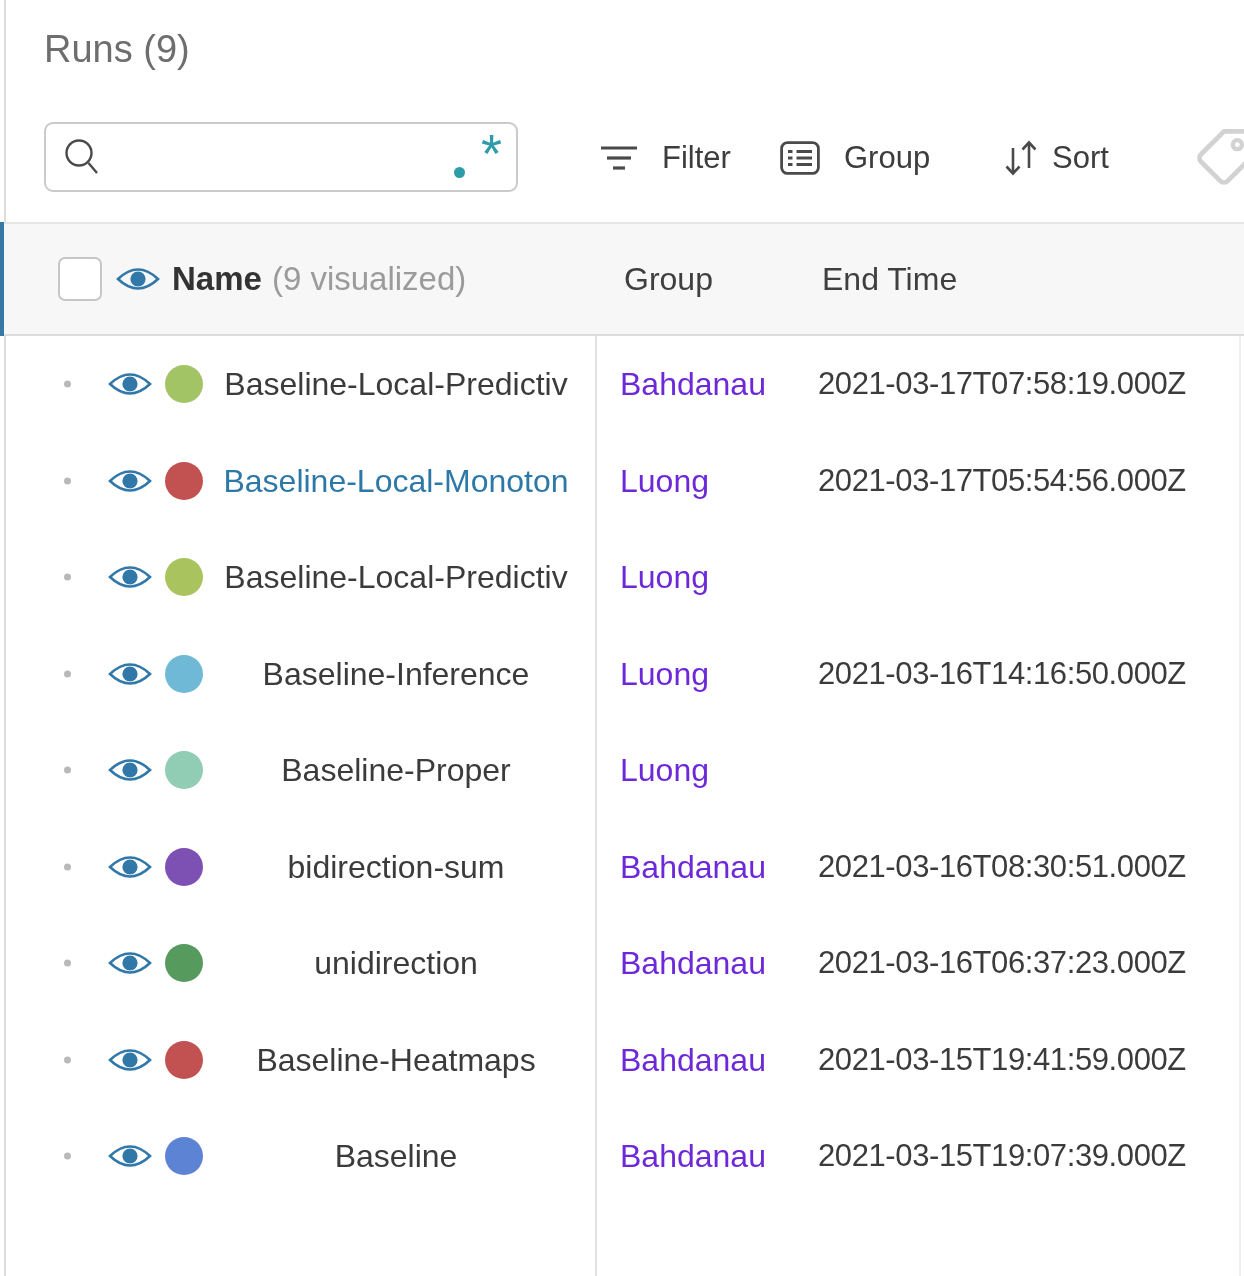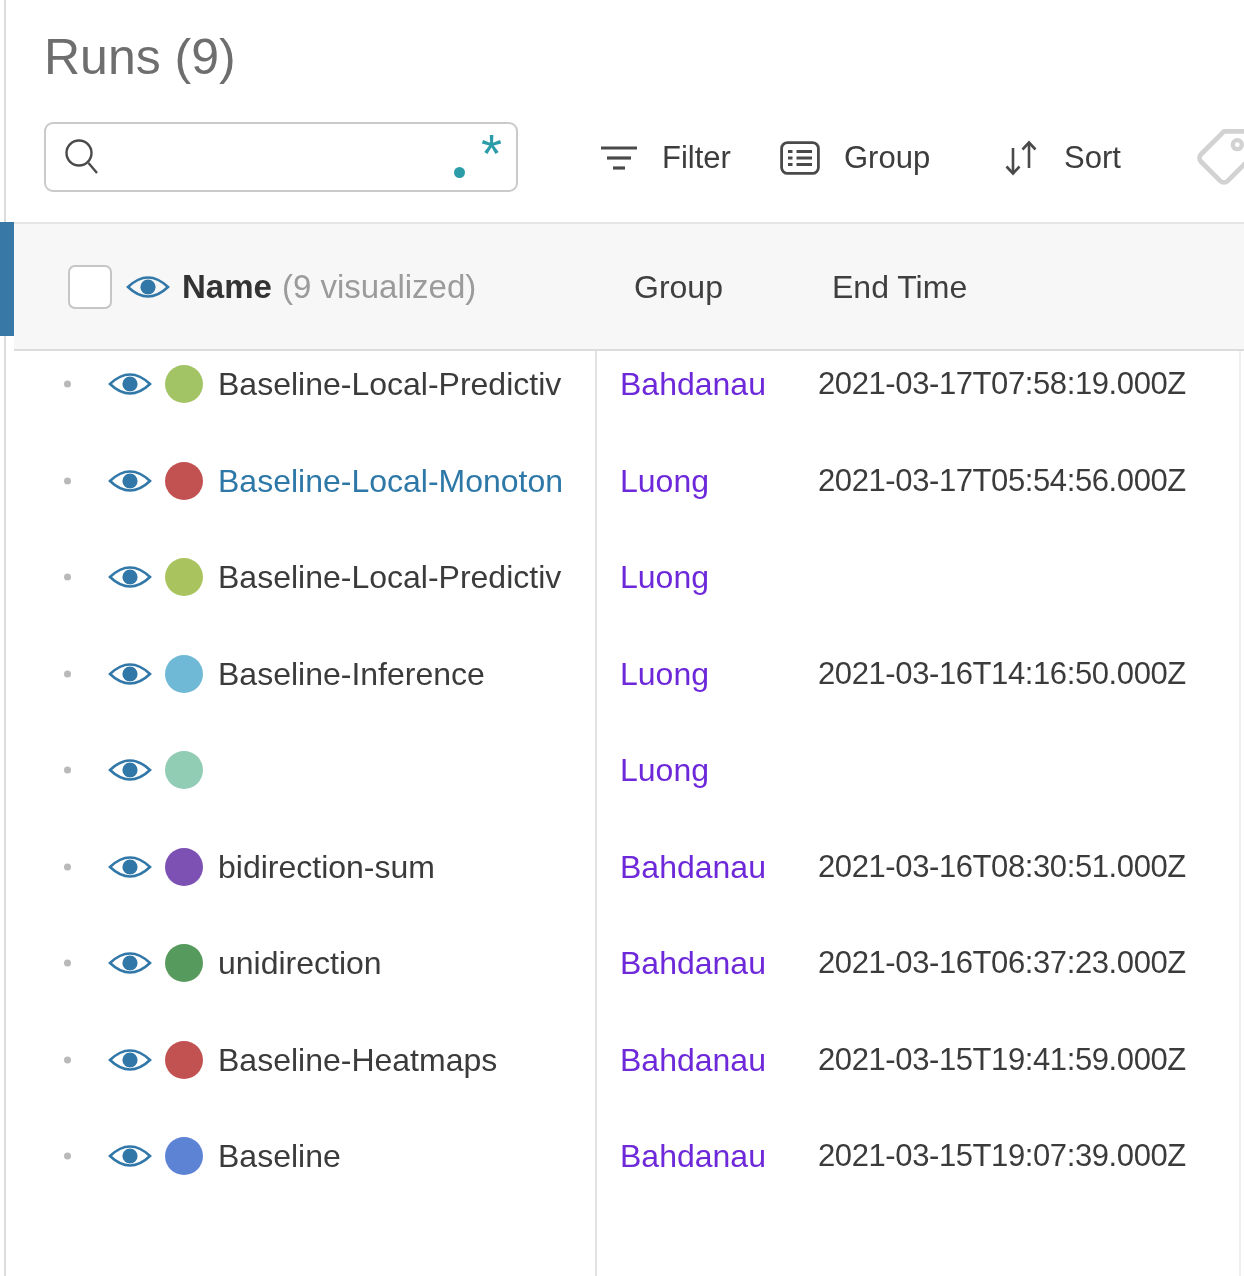--- a/index.html
+++ b/index.html
@@ -11,21 +11,21 @@
   }
   
   .left-line{position:absolute;left:4px;top:0;bottom:0;width:2px;background:#dcdcdc;}
   .col-divider{position:absolute;left:595px;top:224px;bottom:0;width:2px;background:#e2e2e2;}
   .right-line{position:absolute;left:1239px;top:224px;bottom:0;width:2px;background:#efefef;}
   .accent-strip{position:absolute;left:0;top:222px;width:14px;height:114px;background:var(--accent-strip,#3878a6);}
 
   
   .page-title{
     position:absolute;left:44px;top:28px;margin:0;
-    font-size:50px;font-weight:400;color:#6e6e6e;letter-spacing:0;
+    font-size:38px;font-weight:400;color:#6e6e6e;letter-spacing:0;
   }
 
   
   .search-box{
     position:absolute;left:44px;top:122px;width:474px;height:70px;
     box-sizing:border-box;border:2px solid #cacaca;border-radius:9px;background:#fff;
     display:flex;align-items:center;
   }
   .search-icon{margin-left:16px;flex:0 0 auto;color:#4a4a4a;}
   .search-input{
@@ -46,46 +46,46 @@
 
   
   .tool-btn{
     position:absolute;top:128px;height:60px;display:flex;align-items:center;gap:24px;
     background:none;border:none;padding:0;font-family:inherit;
     font-size:31px;color:#3d3d3d;cursor:pointer;
   }
   .tool-btn svg{color:#4a4a4a;display:block;}
   #filter-btn{left:600px;}
   #group-btn{left:780px;}
-  #sort-btn{left:1002px;}
+  #sort-btn{left:1002px;gap:12px;}
   .tag-icon{position:absolute;left:1192px;top:126px;color:#d2d2d2;}
 
   
   .thead{
-    position:absolute;left:14px;right:0;top:222px;height:129px;box-sizing:border-box;
+    position:absolute;left:4px;right:0;top:222px;height:114px;box-sizing:border-box;
     background:#f7f7f7;border-top:2px solid #e5e5e5;border-bottom:2px solid #dcdcdc;
   }
   .thead .checkbox{
     position:absolute;left:54px;top:50%;transform:translateY(-50%);
     width:44px;height:44px;box-sizing:border-box;border:2px solid #c6c6c6;border-radius:7px;
     background:#fff;cursor:pointer;
   }
   .eye{color:var(--eye-icon,#3178a9);cursor:pointer;}
   .thead .eye{position:absolute;left:112px;top:50%;transform:translateY(-50%);}
   .th-name{
     position:absolute;left:168px;top:50%;transform:translateY(-50%);
     font-size:33px;font-weight:700;color:#333;white-space:nowrap;
   }
   .th-name .annotation{font-weight:400;color:#9b9b9b;margin-left:10px;}
   .th-group{position:absolute;left:620px;top:50%;transform:translateY(-50%);font-size:32px;color:#3f3f3f;}
   .th-end{position:absolute;left:818px;top:50%;transform:translateY(-50%);font-size:32px;color:#3f3f3f;}
 
   
   .tbody{position:absolute;left:0;right:0;top:336px;}
-  .row{position:relative;height:96.5px;}
+  .row{position:relative;height:96.5px;text-align:center;}
   .row > *{position:absolute;top:50%;transform:translateY(-50%);}
   .drag-dot{left:64px;width:7px;height:7px;border-radius:50%;background:#b9b9b9;}
   .row .eye{left:108px;}
   .run-dot{left:165px;width:38px;height:38px;border-radius:50%;}
   .run-name{
     left:218px;width:356px;overflow:hidden;white-space:nowrap;
     font-size:32px;color:#3b3b3b;cursor:pointer;
   }
   .run-name.link{color:var(--link-text,#2e78a8);}
   .cell-group{left:620px;font-size:32px;color:#6d28d9;white-space:nowrap;}
@@ -209,20 +209,21 @@
     <span class="cell-group">Luong</span>
     <span class="cell-time">2021-03-16T14:16:50.000Z</span>
   </div>
     <div class="row">
     <span class="drag-dot"></span>
     <svg class="eye" width="44" height="30" viewBox="0 0 44 30">
       <path d="M2 15 Q22 -4 42 15 Q22 34 2 15 Z" fill="none" stroke="currentColor" stroke-width="2.6"></path>
       <circle cx="22" cy="15" r="7.6" fill="currentColor"></circle>
     </svg>
     <span class="run-dot" style="background: rgb(144, 205, 180);"></span>
+    <span class="run-name">Baseline-Proper</span>
     <span class="cell-group">Luong</span>
   </div>
     <div class="row">
     <span class="drag-dot"></span>
     <svg class="eye" width="44" height="30" viewBox="0 0 44 30">
       <path d="M2 15 Q22 -4 42 15 Q22 34 2 15 Z" fill="none" stroke="currentColor" stroke-width="2.6"></path>
       <circle cx="22" cy="15" r="7.6" fill="currentColor"></circle>
     </svg>
     <span class="run-dot" style="background: rgb(125, 80, 180);"></span>
     <span class="run-name">bidirection-sum</span>

